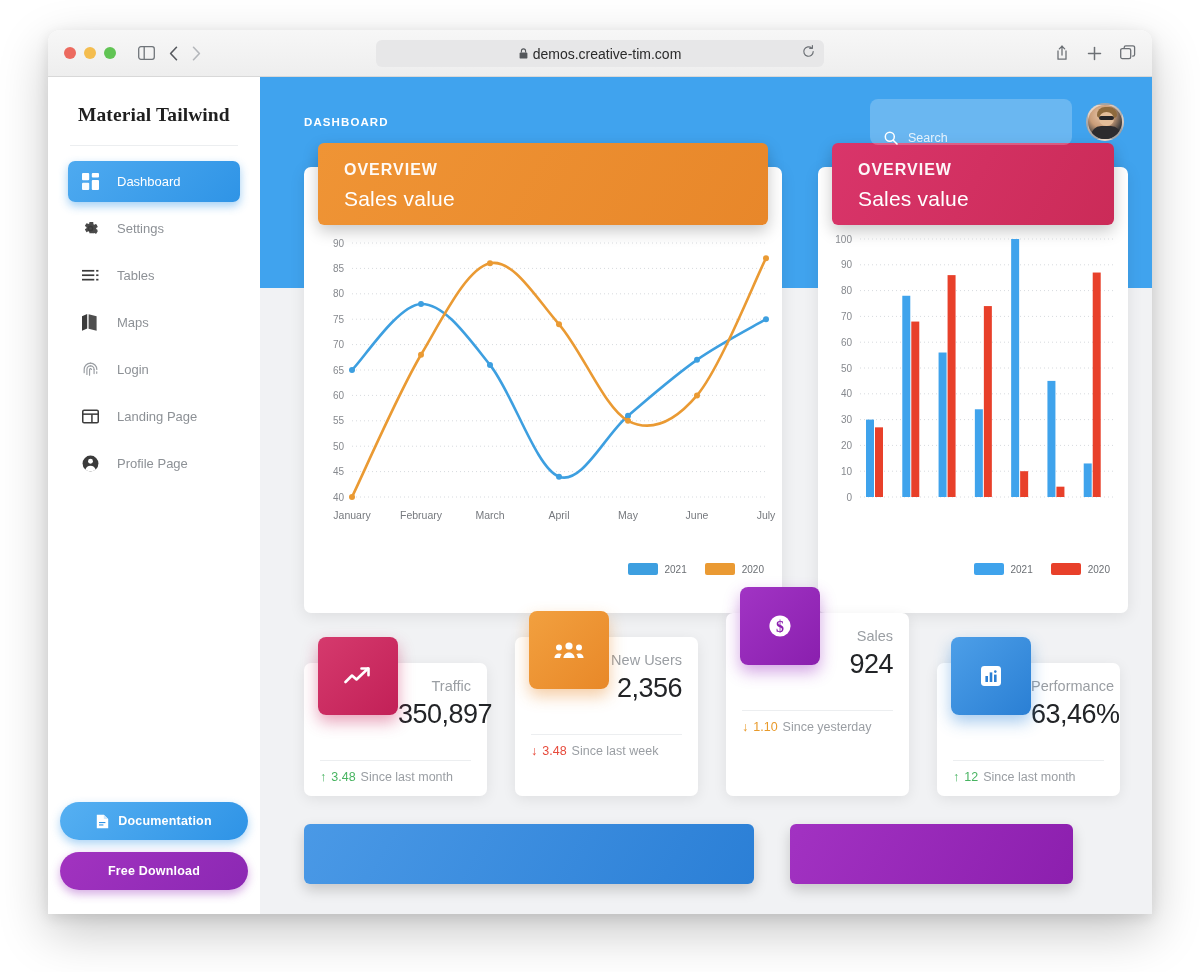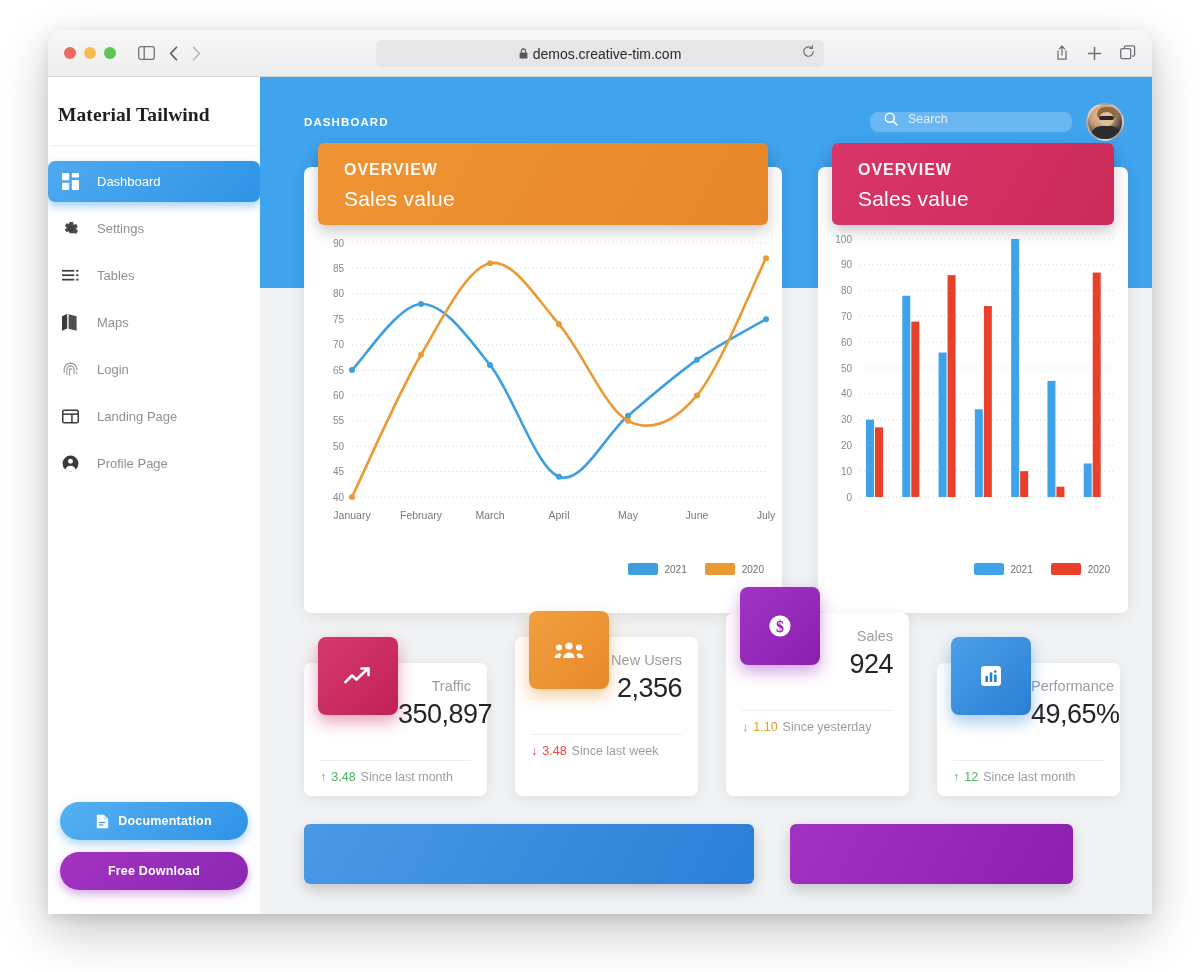--- a/index.html
+++ b/index.html
@@ -65,21 +65,21 @@
     background: #f1f2f4;
     overflow: hidden;
     display: flex;
   }
 
   
   .sidebar {
     width: 212px; flex: 0 0 212px;
     background: #ffffff;
     position: relative;
-    padding: 0 0;
+    padding: 0 20px;
     height: 837px;
   }
   .brand {
     font-family: "Liberation Serif", serif;
     font-weight: bold;
     font-size: 19.5px;
     color: #1f1f1f;
     letter-spacing: 0.1px;
     padding: 27px 10px 0 10px;
   }
@@ -127,23 +127,23 @@
     background: #40a3ee;
   }
   .topbar {
     position: relative; z-index: 3;
     height: 90px; display: flex; align-items: center;
     padding: 0 28px 0 44px;
   }
   .crumb { color: #ffffff; font-size: 11.5px; font-weight: bold; letter-spacing: 1.1px; }
   .top-right { margin-left: auto; display: flex; align-items: center; gap: 14px; }
   .search {
-    width: 202px; height: 20px; border-radius: 8px;
+    width: 202px; height: 46px; border-radius: 8px;
     background: rgba(255,255,255,0.22);
-    display: flex; align-items: flex-start; padding: 0 14px;
+    display: flex; align-items: flex-end; padding: 0 14px;
   }
   .search input {
     background: transparent; border: 0; outline: 0;
     color: #ffffff; font-size: 12.5px; margin-left: 10px;
     font-family: "Liberation Sans", sans-serif;
     width: 140px;
   }
   .search input::placeholder { color: rgba(255,255,255,0.82); }
   .avatar {
     width: 38px; height: 38px; border-radius: 50%;
@@ -640,21 +640,21 @@
               <svg width="26" height="26" viewBox="0 0 26 26">
                   <rect x="3" y="3" width="20" height="20" rx="3.4" fill="#ffffff"></rect>
                   <rect x="7.4" y="13" width="2.6" height="6" fill="#2a7fd4"></rect>
                   <rect x="11.7" y="9.4" width="2.6" height="9.6" fill="#2a7fd4"></rect>
                   <rect x="16" y="11.6" width="2.6" height="7.4" fill="#2a7fd4"></rect>
                   <circle cx="17.3" cy="8.6" r="1.3" fill="#2a7fd4"></circle>
                 </svg>
             </div>
             <div class="stat-body">
               <div class="stat-title">Performance</div>
-              <div class="stat-value">49,65%</div>
+              <div class="stat-value">63,46%</div>
             </div>
             <div class="stat-rule"></div>
             <div class="stat-foot">
               <span class="up">↑</span>
               <span class="delta up">12</span>
               <span>Since last month</span>
             </div>
           </div>
         </div>
 

